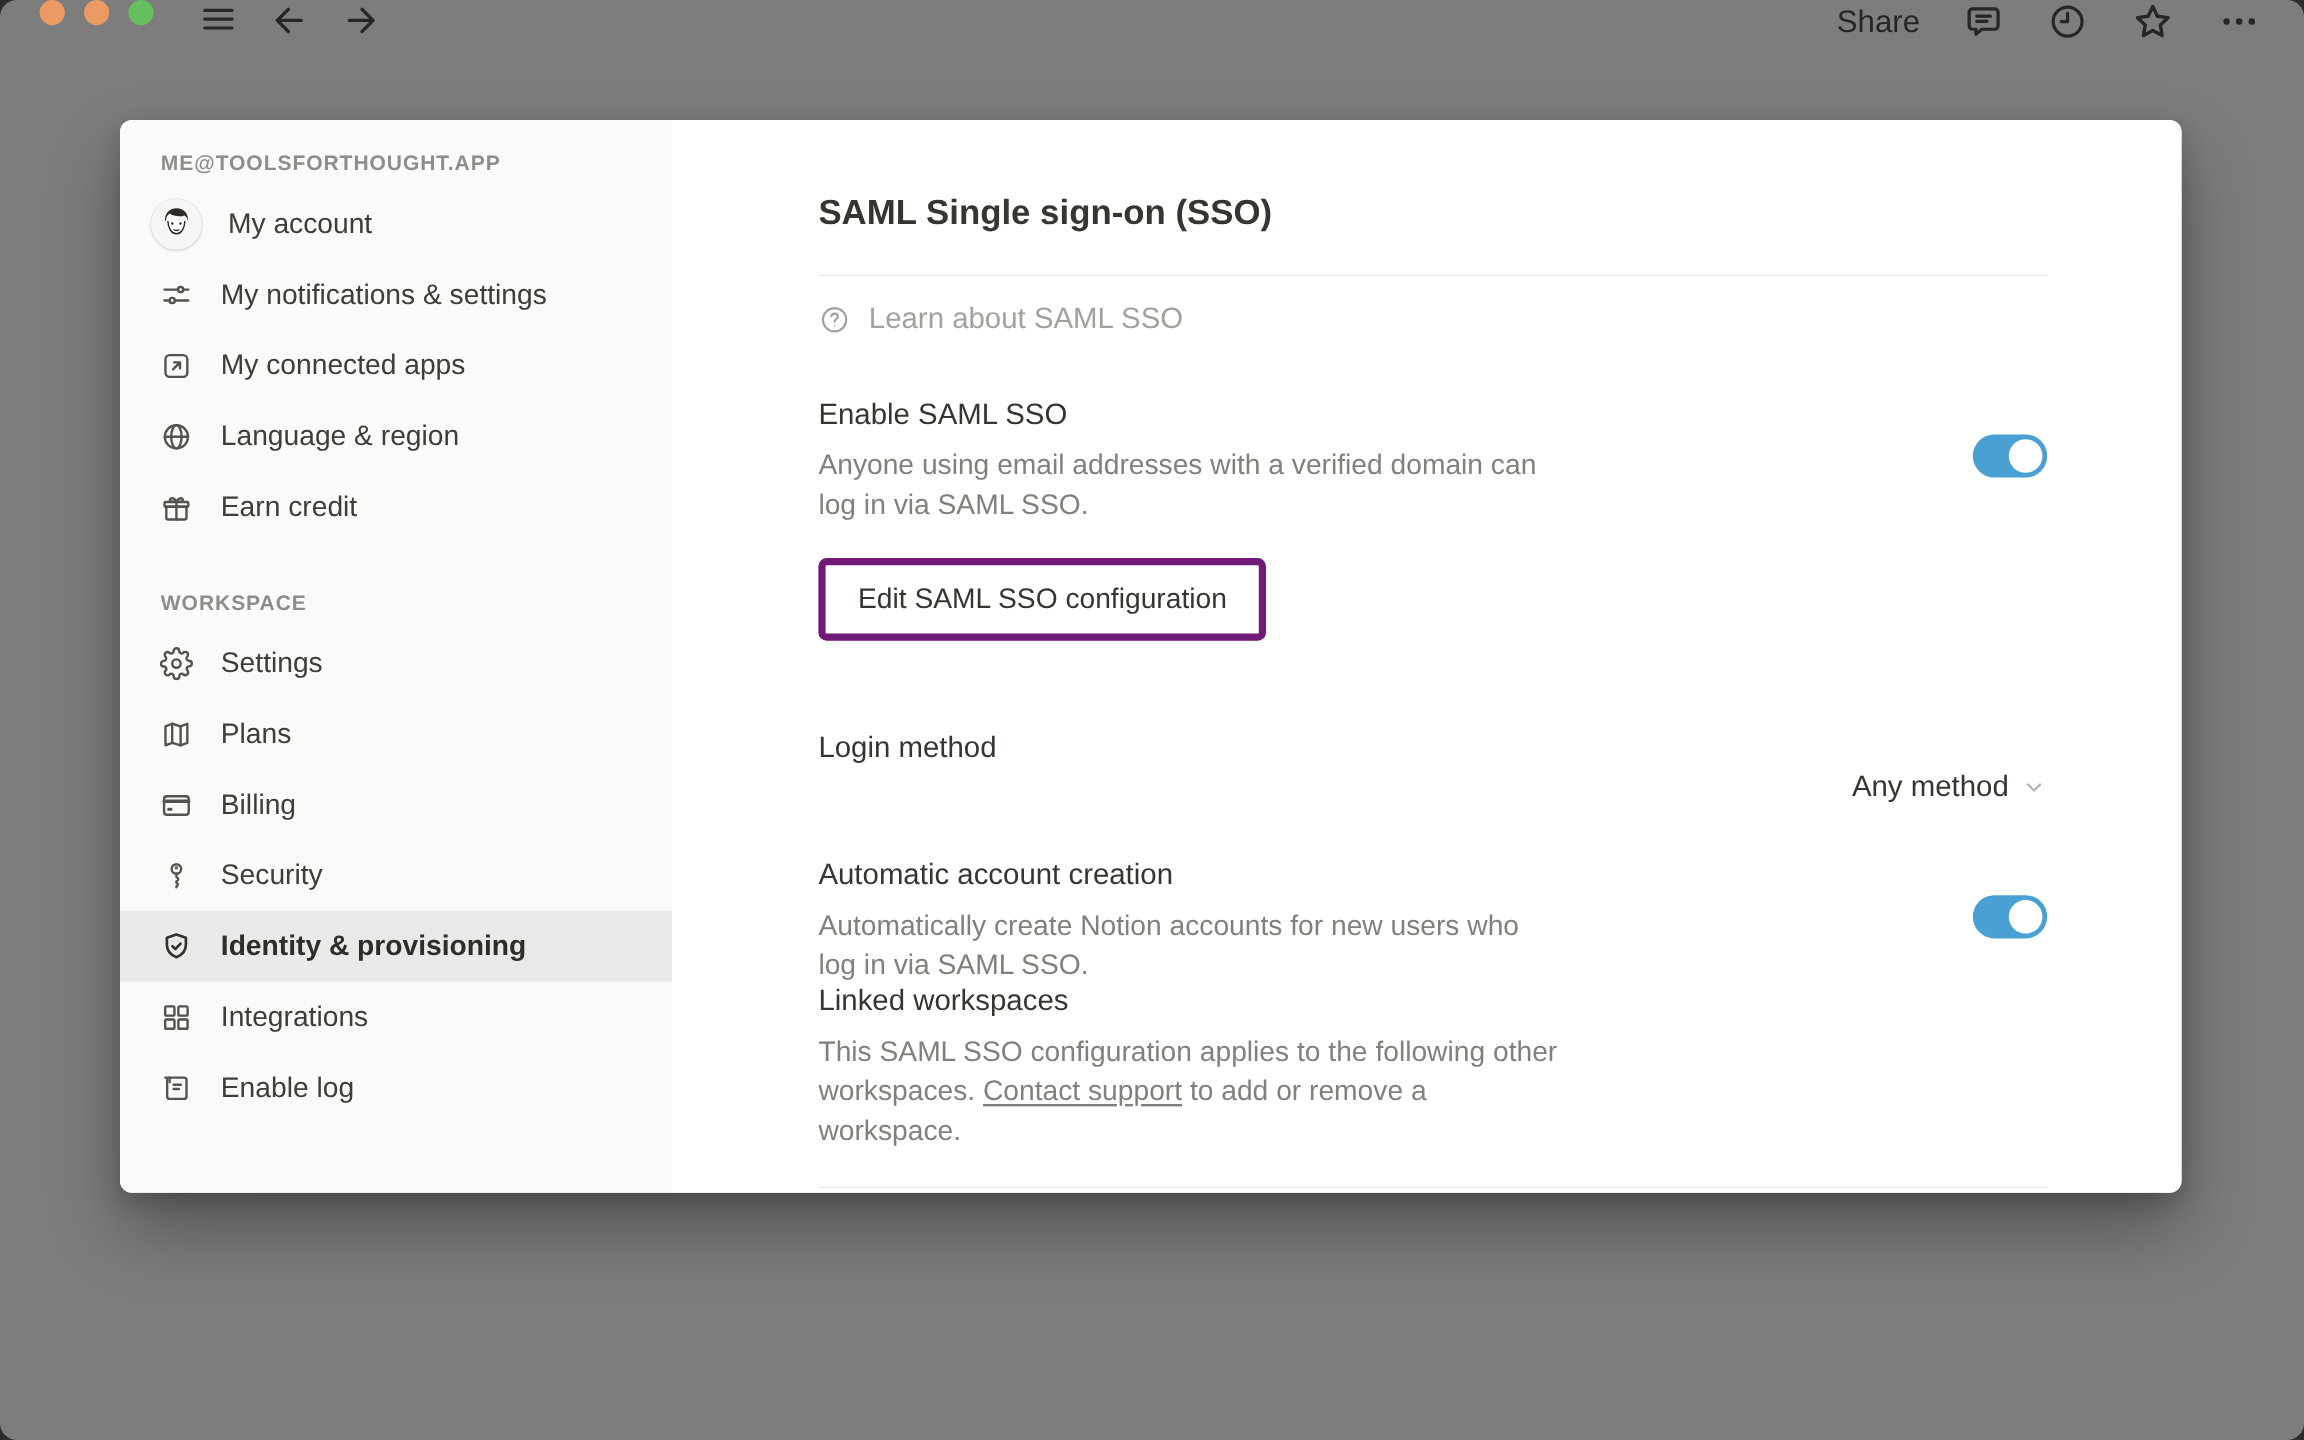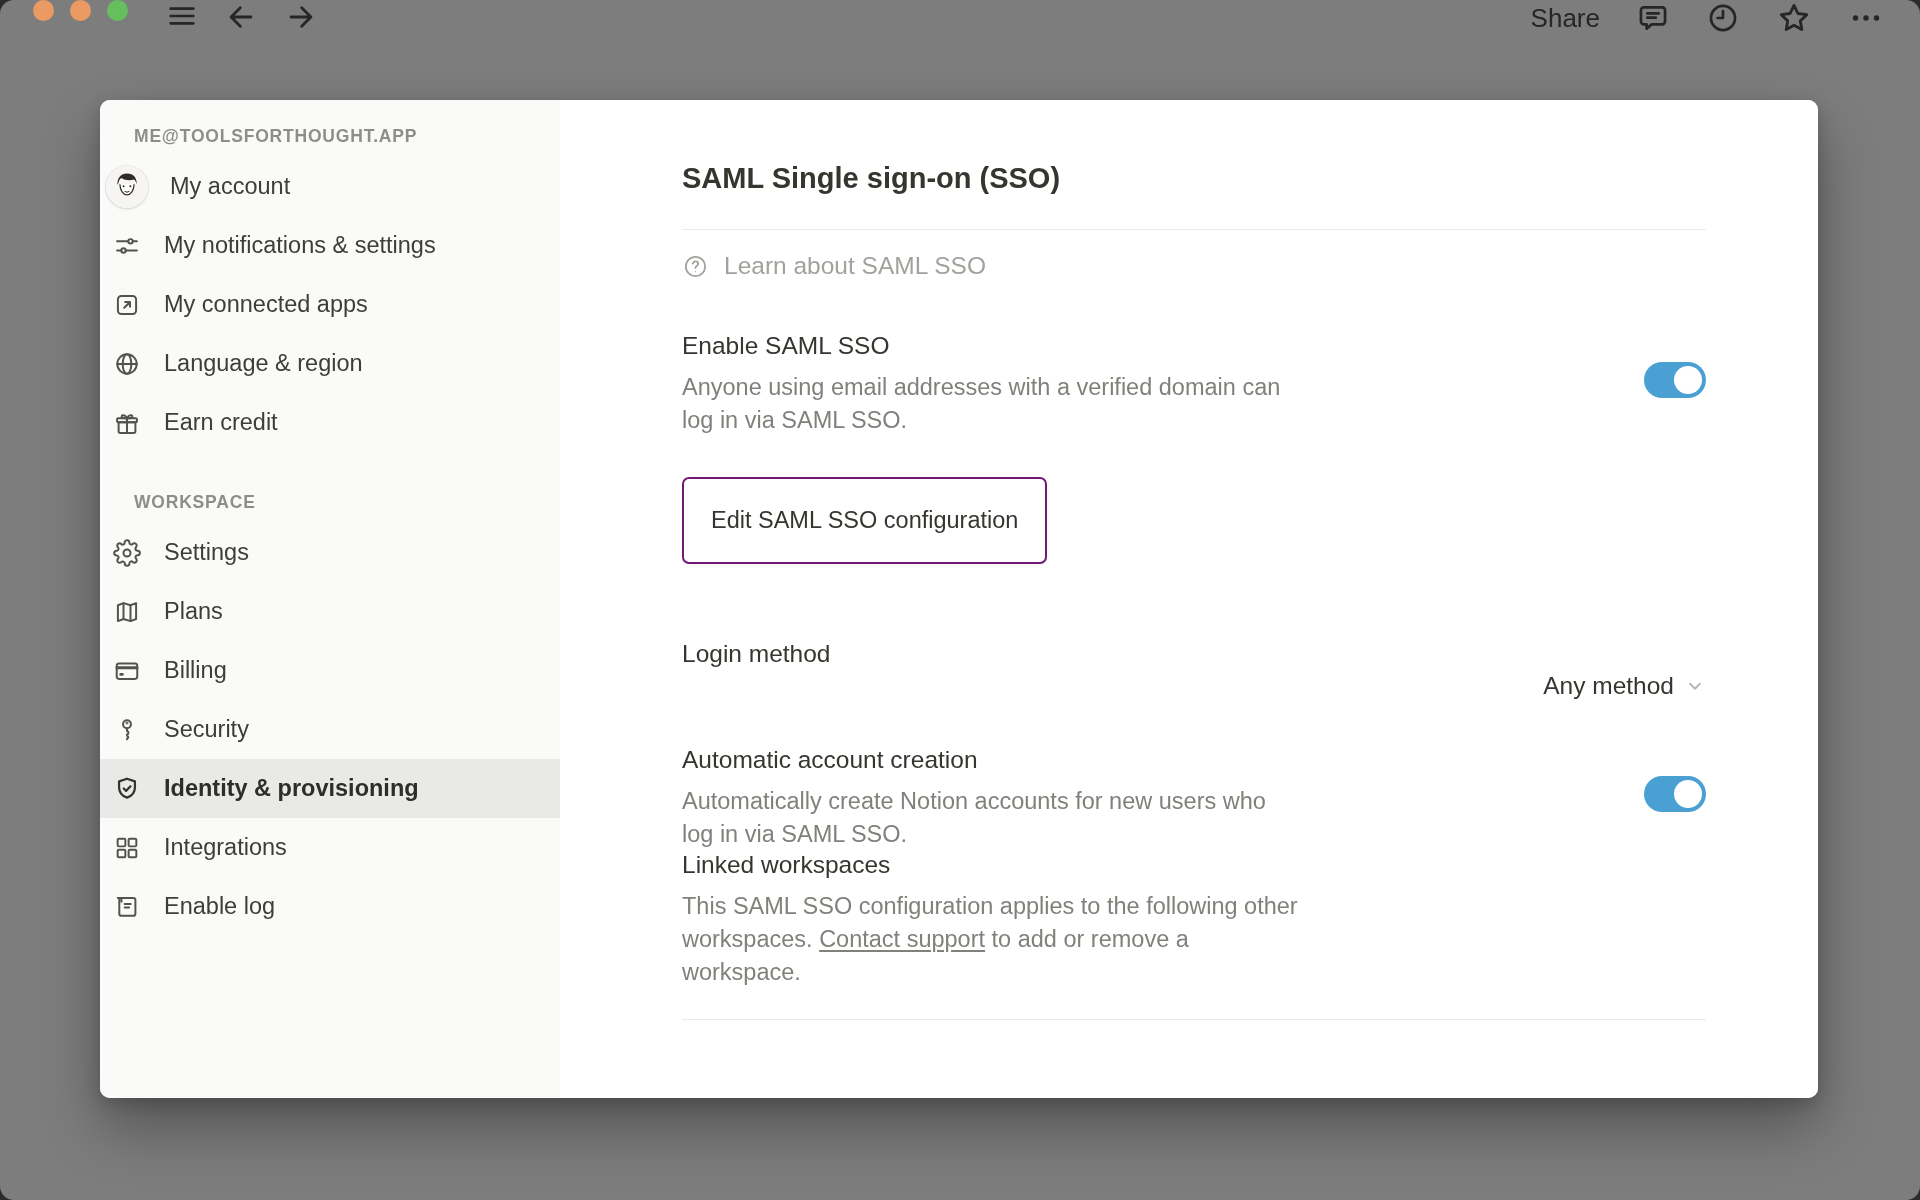--- a/index.html
+++ b/index.html
@@ -38,34 +38,34 @@
   .light{width:21px;height:21px;border-radius:50%;}
   .light.l1,.light.l2{background:var(--traffic-orange);}
   .light.l3{background:var(--traffic-green);}
   .chrome-btn{display:flex;align-items:center;justify-content:center;background:none;border:none;cursor:pointer;color:#262626;}
   .hamburger{margin-left:38px;}
   .nav-arrow{margin-left:26px;}
   .chrome-right{margin-left:auto;display:flex;align-items:center;gap:36px;margin-right:36px;}
   .share-label{font-size:26px;color:#262626;}
   
   .modal{
-    position:absolute;left:100px;top:100px;width:1718px;height:998px;
+    position:absolute;left:100px;top:100px;width:1718px;height:894px;
     background:#fff;border-radius:10px;
     box-shadow:0 30px 60px rgba(0,0,0,.32), 0 6px 18px rgba(0,0,0,.18);
     display:flex;overflow:hidden;
   }
   
   .sidebar{width:460px;flex:0 0 460px;background:var(--sidebar-bg);padding-top:26px;overflow:hidden;}
   .sb-header{
     padding:0 0 10px 34px;font-size:17.5px;font-weight:600;letter-spacing:.8px;
     color:#8f8d89;text-transform:uppercase;
   }
   .sb-header.workspace{padding-top:40px;}
   .nav-row{
-    display:flex;align-items:center;height:59px;padding-left:12px;gap:22px;
+    display:flex;align-items:center;height:59px;padding-left:32px;gap:22px;
     font-size:23.5px;color:#3f3d38;cursor:pointer;
   }
   .nav-row.active{background:var(--sidebar-active);font-weight:700;color:#2f2d28;}
   .nav-icon{width:30px;height:30px;flex:0 0 30px;display:flex;align-items:center;justify-content:center;color:#54524d;}
   .nav-icon svg{width:28px;height:28px;stroke:#54524d;stroke-width:1.7;fill:none;stroke-linecap:round;stroke-linejoin:round;}
   .nav-row.active .nav-icon svg{stroke:#34322d;stroke-width:1.9;}
   .avatar{
     width:42px;height:42px;flex:0 0 42px;margin-left:-6px;border-radius:50%;
     background:#fff;box-shadow:0 0 0 1px rgba(0,0,0,.06), 0 1px 3px rgba(0,0,0,.12);
     display:flex;align-items:center;justify-content:center;overflow:hidden;
@@ -85,22 +85,22 @@
   .mt-auto{margin-top:46px;}
   .mt-linked{}
   .toggle{
     width:62px;height:36px;border-radius:18px;background:#d0cfcc;position:relative;
     flex:0 0 62px;margin-top:30px;cursor:pointer;transition:background .2s;
   }
   .toggle.on{background:var(--toggle-on);}
   .toggle .knob{position:absolute;top:4px;left:4px;width:28px;height:28px;border-radius:50%;background:#fff;}
   .toggle.on .knob{left:auto;right:4px;}
   .edit-btn{
-    margin-top:40px;display:inline-block;background:#fff;border:2px solid #701a75;
-    border-radius:7px;padding:28px 27px;font-size:23.5px;color:var(--text-dark);
+    margin-top:28px;display:inline-block;background:#fff;border:6px solid #701a75;
+    border-radius:7px;padding:15px 27px;font-size:23.5px;color:var(--text-dark);
     font-family:inherit;cursor:pointer;box-shadow:0 1px 2px rgba(15,15,15,.05);
   }
   .select-control{
     display:flex;align-items:center;gap:10px;margin-top:32px;cursor:pointer;
     font-size:24.5px;color:var(--text-dark);white-space:nowrap;
   }
   .select-control svg{width:22px;height:22px;stroke:#b5b3af;stroke-width:2;fill:none;stroke-linecap:round;stroke-linejoin:round;}
   .bottom-rule{margin-top:30px;}
 </style>
 </head>

